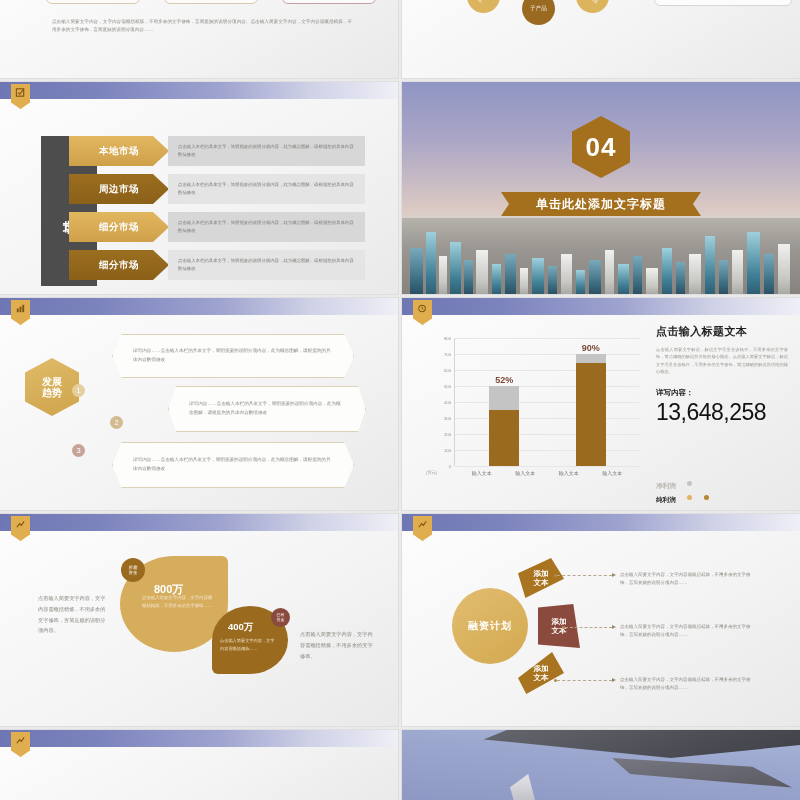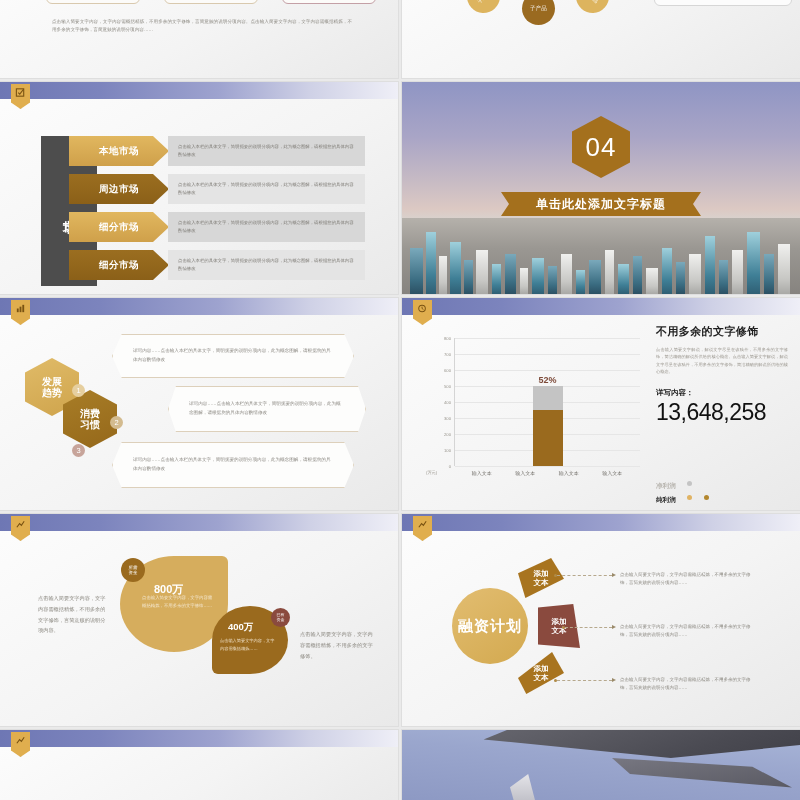--- a/index.html
+++ b/index.html
@@ -70,21 +70,21 @@
   .ground{position:absolute;left:0;right:0;top:64%;bottom:0;
        background:linear-gradient(180deg,#b5b1ab,#9a9792 40%,#86837f 100%);}
   .city{position:absolute;left:0;right:0;bottom:0;height:36%;}
   .bld{position:absolute;bottom:0;background:linear-gradient(180deg,#9fd0dc,#3f7f96 70%,#2f5f74);}
   .bld.w{background:linear-gradient(180deg,#f0f0ee,#c7c7c4 70%,#a9a9a6);}
   .bld.d{background:linear-gradient(180deg,#7aa9bb,#3b6d82 70%,#2b5063);}
   .hex04{position:absolute;left:50%;top:34px;transform:translateX(-50%);
         width:58px;height:62px;background:#a4701d;
         clip-path:polygon(50% 0,100% 25%,100% 75%,50% 100%,0 75%,0 25%);
         display:flex;align-items:center;justify-content:center;
-        color:#fff;font-size:26px;font-weight:normal;letter-spacing:1px;}
+        color:#fff;font-size:26px;font-weight:bold;letter-spacing:1px;}
   .ttl-ribbon{position:absolute;left:50%;top:110px;transform:translateX(-50%);
         width:200px;height:24px;background:#a4701d;
         clip-path:polygon(0 0,100% 0,96% 50%,100% 100%,0 100%,4% 50%);
         display:flex;align-items:center;justify-content:center;
         color:#fff;font-size:12px;font-weight:bold;letter-spacing:1px;}
 
   
   .s5{left:0;top:298px;width:398px;height:212px;}
   .hex{position:absolute;width:54px;height:58px;
         clip-path:polygon(50% 0,100% 25%,100% 75%,50% 100%,0 75%,0 25%);
@@ -155,21 +155,21 @@
   .badge.b1{left:121px;top:44px;width:24px;height:24px;background:#9a6a1e;font-size:4.4px;}
   .badge.b2{left:271px;top:94px;width:19px;height:19px;background:#8a4a3e;font-size:3.9px;}
   .side{position:absolute;font-size:5.2px;line-height:2.05;color:#8b8880;}
   .side.sl{left:38px;top:74px;width:72px;}
   .side.sr{left:300px;top:110px;width:76px;}
 
   
   .s8{left:402px;top:514px;width:398px;height:212px;}
   .circ{position:absolute;left:50px;top:74px;width:76px;height:76px;border-radius:50%;
         background:linear-gradient(145deg,#e2bd71,#d3a94f);display:flex;align-items:center;
-        justify-content:center;color:#fff;font-size:15px;font-weight:bold;letter-spacing:1px;font-family:Liberation Mono, monospace;}
+        justify-content:center;color:#fff;font-size:10px;font-weight:bold;letter-spacing:1px;font-family:Liberation Mono, monospace;}
   .seg{position:absolute;display:flex;align-items:center;justify-content:center;
         flex-direction:column;color:#fff;font-size:7.5px;font-weight:bold;line-height:1.25;}
   .seg.g1{left:116px;top:44px;width:46px;height:40px;background:#a8741f;
         clip-path:polygon(16% 100%,0 38%,72% 0,100% 52%);}
   .seg.g2{left:136px;top:90px;width:42px;height:44px;background:#8a4a3e;
         clip-path:polygon(0 8%,84% 0,100% 100%,0 92%);}
   .seg.g3{left:116px;top:138px;width:46px;height:42px;background:#a8741f;
         clip-path:polygon(0 62%,74% 0,100% 50%,18% 100%);}
   .line{position:absolute;height:0;border-top:1px dashed #b6a88d;}
   .ldot{position:absolute;width:3px;height:3px;border-radius:50%;background:#b08b46;}
@@ -322,24 +322,20 @@
           <p>详写内容……点击输入本栏的具体文字，简明扼要的说明分项内容，此为概念图解，请根据您的具体内容酌情修改</p>
         </div>
       <div class="cal k3">
           <p>详写内容……点击输入本栏的具体文字，简明扼要的说明分项内容，此为概念图解，请根据您的具体内容酌情修改</p>
         </div>
 
       <div class="hex h1">
         <span>发展</span>
         <span>趋势</span>
       </div>
-      <div class="hex h2">
-        <span>消费</span>
-        <span>习惯</span>
-      </div>
       <div class="hnum n1">1</div>
       <div class="hnum n2">2</div>
       <div class="hnum n3">3</div>
     </div>
   </div>
 
   <div class="slide s6">
     <div class="slide-inner">
       <div class="band-left"></div>
       <div class="band"></div>
@@ -370,33 +366,38 @@
             <div class="ytick" style="top:87.5%">100</div>
           <div class="gl" style="top:100%"></div>
             <div class="ytick" style="top:100%">0</div>
 
           <div class="bars">
             <div class="barwrap">
               <div class="blab" style="bottom:63.5%">52%</div>
               <div class="seg-top" style="height:18.75%"></div>
               <div class="seg-bot d" style="height:43.75%"></div>
             </div>
+            <div class="barwrap">
+              <div class="blab" style="bottom:88.5%">90%</div>
+              <div class="seg-top" style="height:6.9%"></div>
+              <div class="seg-bot d" style="height:80.6%"></div>
+            </div>
           </div>
         </div>
         <div class="unit">(万元)</div>
         <div class="xaxis">
           <span>输入文本</span>
           <span>输入文本</span>
           <span>输入文本</span>
           <span>输入文本</span>
         </div>
       </div>
 
       <div class="cpanel">
-        <h3>不用多余的文字修饰</h3>
+        <h3>点击输入标题文本</h3>
         <p class="body">点击输入简要文字解说，解说文字尽量在该稿件，不用多余的文字修饰，简洁精确的解说所供给的核心概念。点击输入简要文字解说，解说文字尽量在该稿件，不用多余的文字修饰，简洁精确的解说所供给的核心概念。</p>
         <p class="tot">详写内容：</p>
         <p class="big">13,648,258</p>
         <div class="leg l1">
           <span class="t" style="color:#b9b6b0">净利润</span>
           <span class="dot" style="background:#c4c4c4"></span>
         </div>
         <div class="leg l2">
           <span class="t" style="color:#2b2b2b">纯利润</span>
           <span class="dot" style="background:#e0b363"></span>

